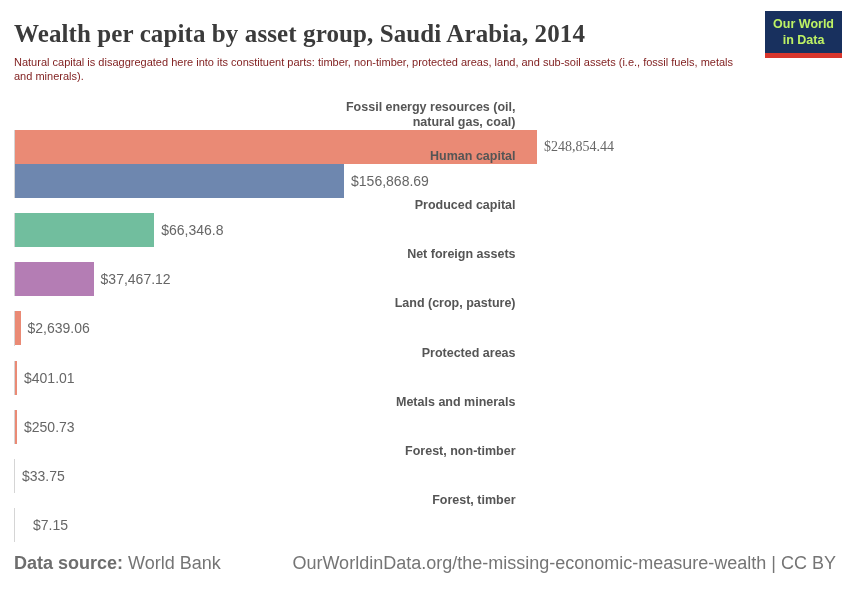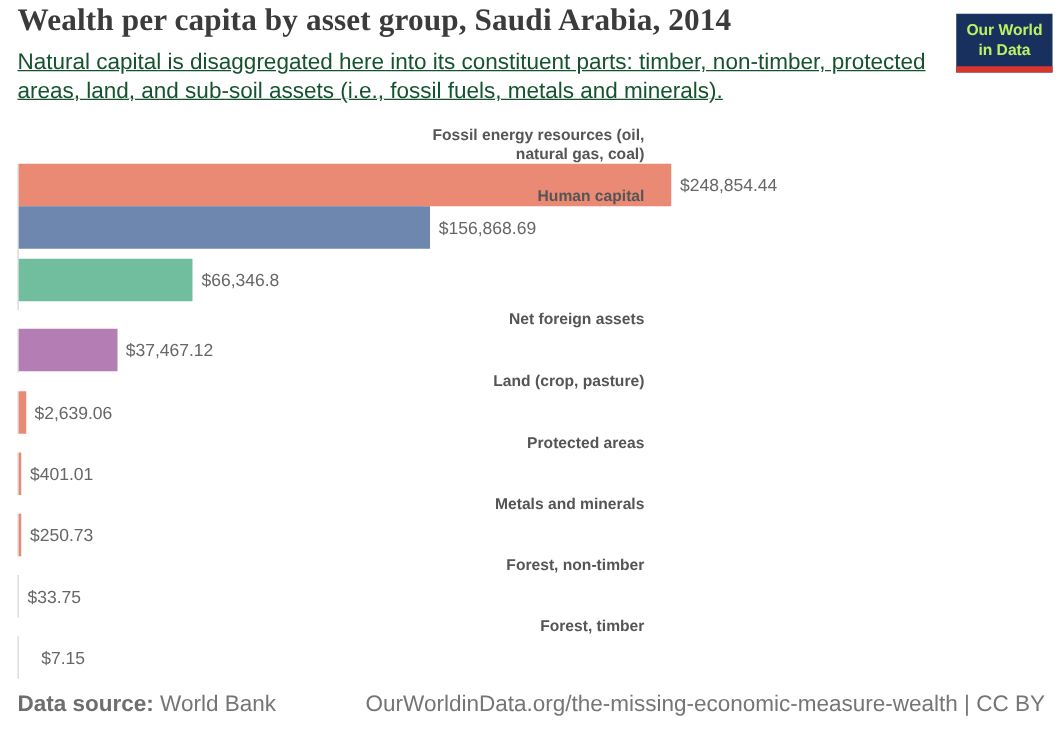--- a/index.html
+++ b/index.html
@@ -6,35 +6,34 @@
   html, body { width: 850px; height: 600px; }
   body {
     font-family: "Liberation Sans", sans-serif;
     background: #ffffff;
     position: relative;
     overflow: hidden;
   }
   .page { height: 100%; padding: 0 14px; position: relative; }
 
   
-  .header { padding-top: 3px; position: relative; }
+  .header { padding-top: 20px; position: relative; }
   .title {
     font-family: "Liberation Serif", "DejaVu Serif", serif;
     font-size: 25px;
     font-weight: 700;
     color: #3b3b3b;
     letter-spacing: 0.1px;
   }
   .subtitle {
     margin-top: 7px;
-    font-size: 18px;
+    font-size: 11px;
     line-height: 1.3;
-    color: #14532d;
+    color: #7f1d1d;
     max-width: 730px;
-    text-decoration: underline;
   }
   .owid-logo {
     position: absolute;
     top: 11px;
     right: -6px;
     background: #18305e;
     border-bottom: 5px solid #d8352c;
     color: #bef264;
     font-size: 12.5px;
     font-weight: 700;
@@ -97,35 +96,36 @@
     <p class="subtitle">Natural capital is disaggregated here into its constituent parts: timber, non-timber, protected areas, land, and sub-soil assets (i.e., fossil fuels, metals and minerals).</p>
     <div class="owid-logo">
       <div>Our World</div>
       <div>in Data</div>
     </div>
   </div>
 
   <div class="chart" id="chart-rows">
     <div class="row">
       <div class="row-label">Fossil energy resources (oil, natural gas, coal)</div>
-      <div class="bar-zone" style="border-left-color: rgb(213, 213, 213);">
+      <div class="bar-zone" style="border-left-color: rgb(213, 213, 213); font-family: Liberation Serif, serif;">
         <div class="bar" style="width: 522px; background: rgb(234, 138, 117);"></div>
         <div class="bar-value">$248,854.44</div>
       </div>
     </div>
 
     <div class="row">
       <div class="row-label">Human capital</div>
       <div class="bar-zone" style="border-left-color: rgb(213, 213, 213);">
         <div class="bar" style="width: 329.05px; background: rgb(110, 135, 175);"></div>
         <div class="bar-value">$156,868.69</div>
       </div>
     </div>
 
     <div class="row">
+      <div class="row-label">Produced capital</div>
       <div class="bar-zone" style="border-left-color: rgb(213, 213, 213); align-items: center;">
         <div class="bar" style="width: 139.17px; background: rgb(113, 190, 158);"></div>
         <div class="bar-value">$66,346.8</div>
       </div>
     </div>
 
     <div class="row">
       <div class="row-label">Net foreign assets</div>
       <div class="bar-zone" style="border-left-color: rgb(213, 213, 213);">
         <div class="bar" style="width: 78.5915px; background: rgb(180, 125, 180);"></div>

